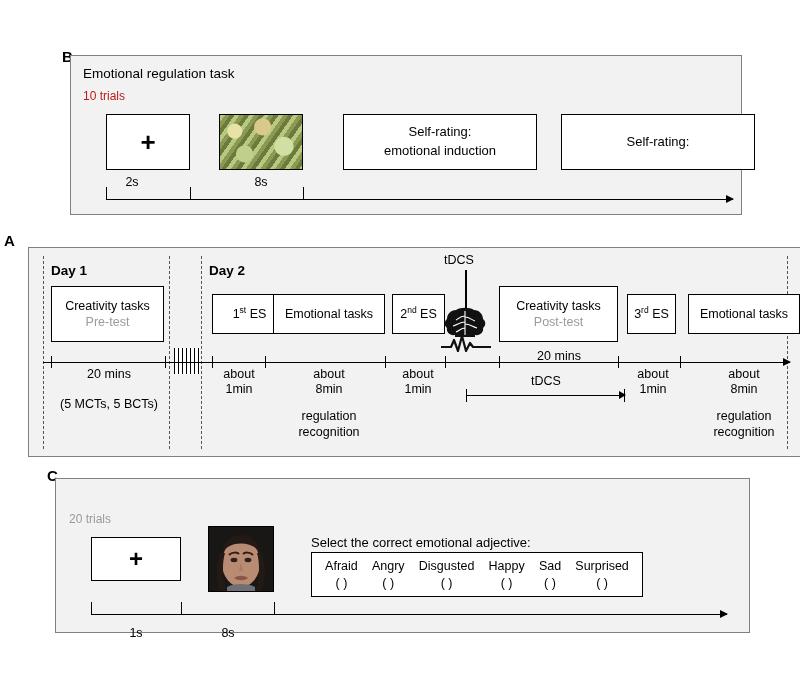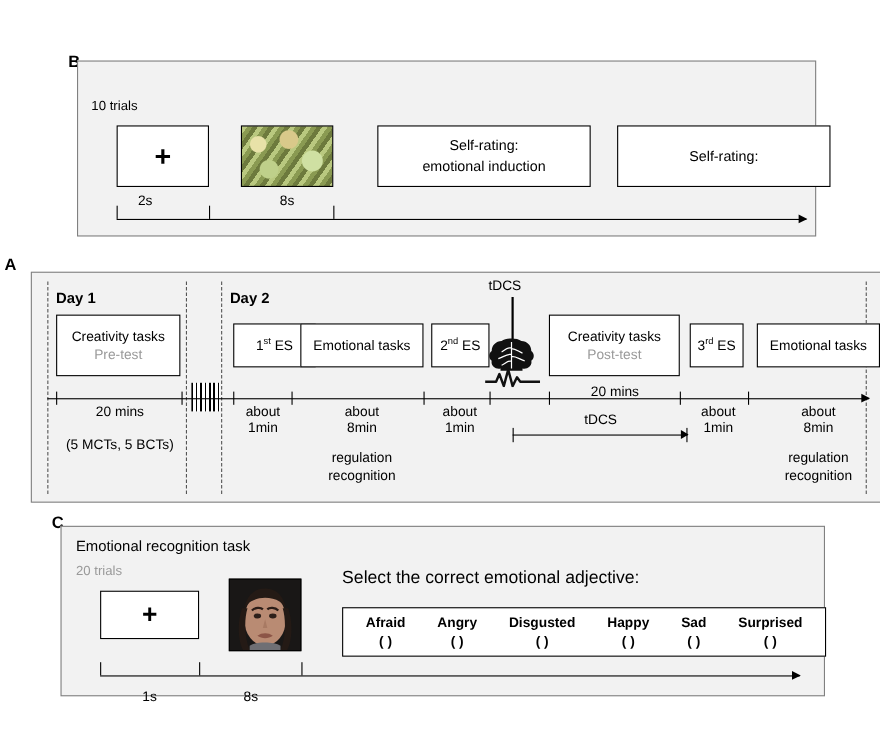--- a/index.html
+++ b/index.html
@@ -39,21 +39,21 @@
     left: 12px;
     top: 10px;
     font-size: 13.5px;
     color: #000;
   }
   #panel-b .subtitle {
     position: absolute;
     left: 12px;
     top: 33px;
     font-size: 12px;
-    color: #000000;
+    color: #b91c1c;
   }
   .b-box {
     position: absolute;
     background: #ffffff;
     border: 1px solid #000;
     box-sizing: border-box;
     display: flex;
     align-items: center;
     justify-content: center;
     text-align: center;
@@ -296,37 +296,36 @@
     position: absolute;
     left: 152px; top: 47px; width: 66px; height: 66px;
     border: 1px solid #000;
     box-sizing: border-box;
     overflow: hidden;
     background: #1d1b1a;
   }
   #c-prompt {
     position: absolute;
     left: 255px;
-    top: 38px;
-    font-size: 16px;
+    top: 56px;
+    font-size: 13px;
   }
   #c-options {
     position: absolute;
     left: 255px;
     top: 73px;
-    width: 440px;
+    width: 332px;
     height: 45px;
     background: #fff;
     border: 1px solid #000;
     box-sizing: border-box;
     display: flex;
     align-items: center;
     justify-content: space-around;
     padding: 0 6px;
-    font-weight: bold;
   }
   .c-opt {
     text-align: center;
     font-size: 12.5px;
     line-height: 1.35;
   }
   .c-opt .paren { display: block; }
   #c-axis {
     position: absolute;
     left: 35px;
@@ -359,20 +358,21 @@
     margin-top: 36px;
   }
   sup { font-size: 0.68em; vertical-align: super; }
 </style>
 </head>
 <body>
 
 <div class="panel-letter" style="left:62px; top:48px;">B</div>
 
 <div id="panel-b">
+  <div class="title">Emotional regulation task</div>
   <div class="subtitle">10 trials</div>
 
   <div class="b-box" id="b-fix">
     <span class="plus">+</span>
   </div>
 
   <div id="b-img"></div>
 
   <div class="b-box" id="b-rate1">
     <div>
@@ -479,21 +479,20 @@
   <div class="a-tick" style="left:416px;"></div>
   <div class="a-tick" style="left:470px;"></div>
   <div class="a-tick" style="left:589px;"></div>
   <div class="a-tick" style="left:651px;"></div>
   <div class="a-tick" style="left:771px;"></div>
 </div>
 
 <div class="panel-letter" style="left:47px; top:467px;">C</div>
 
 <div id="panel-c">
-  <div class="title">Emotional recognition task</div>
   <div class="subtitle">20 trials</div>
 
   <div id="c-fix">
     <span class="plus">+</span>
   </div>
 
   <div id="c-face">
     <svg width="64" height="64" viewBox="0 0 64 64" xmlns="http://www.w3.org/2000/svg">
       <rect width="64" height="64" fill="#191716"></rect>
       <ellipse cx="32" cy="36" rx="19" ry="24" fill="#b98b73"></ellipse>

